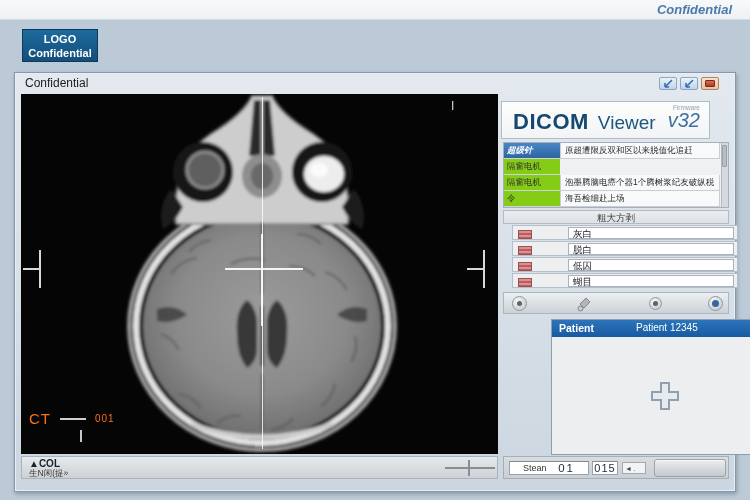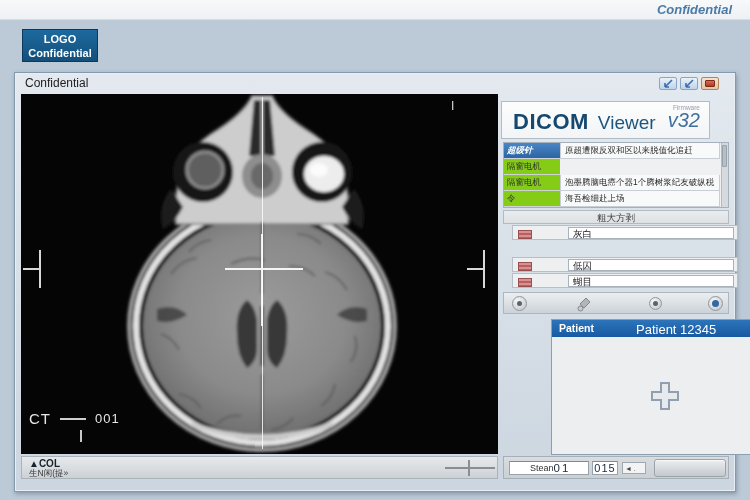--- a/index.html
+++ b/index.html
@@ -38,24 +38,24 @@
   .viewer svg { position:absolute; left:0; top:0; }
   .xh-v  { position:absolute; left:241px; top:3px;  width:1px; height:352px; background:rgba(250,250,250,.85); }
   .xh-v2 { position:absolute; left:240px; top:140px; width:2px; height:92px;  background:rgba(255,255,255,.9); }
   .xh-h  { position:absolute; left:204px; top:174px; width:78px; height:2px; background:#f4f4f4; }
   .mk { position:absolute; background:#d8d8d8; }
   .mkL-bar { left:18px;  top:156px; width:2px;  height:38px; }
   .mkL-tick{ left:2px;   top:174px; width:16px; height:2px; }
   .mkR-bar { left:462px; top:156px; width:2px;  height:38px; }
   .mkR-tick{ left:446px; top:174px; width:16px; height:2px; }
   .orientation { position:absolute; left:430px; top:5px; color:#dcdcdc; font-size:12px; }
-  .ct-label { position:absolute; left:8px; top:316px; display:flex; align-items:center; color:#e5e5e5; }
+  .ct-label { position:absolute; left:8px; top:316px; display:flex; align-items:center; color:#f97316; }
   .ct-label .mod { font-size:15px; letter-spacing:1px; }
   .ct-label .dash { display:inline-block; width:26px; height:2px; background:#cfcfcf; margin:0 9px; }
-  .ct-label .ser { font-size:13px; letter-spacing:1px; }
+  .ct-label .ser { font-size:10px; letter-spacing:1px; }
   .ct-tick { position:absolute; left:59px; top:336px; width:2px; height:12px; background:#c8c8c8; }
 
   
   .status-strip { position:absolute; left:6px; top:383px; width:477px; height:23px;
                   background:linear-gradient(#e7eaec,#cdd1d5); border:1px solid #aab2ba; }
   .st1 { position:absolute; left:7px; top:1px; font-size:10px; color:#16222e; font-weight:bold; }
   .st2 { position:absolute; left:7px; top:11px; font-size:8.5px; color:#3a3a3a; }
   .handle-h { position:absolute; left:423px; top:10px; width:50px; height:2px; background:#8a8e92; }
   .handle-v { position:absolute; left:446px; top:3px;  width:2px;  height:16px; background:#8a8e92; }
 
@@ -110,29 +110,29 @@
                  margin:-2.5px 0 0 -2.5px; border-radius:50%; background:#5a646c; }
   .knob.small { width:13px; height:13px; top:4px; }
   .knob.blue::after { background:#3568a2; width:7px; height:7px; margin:-3.5px 0 0 -3.5px; }
   .stamp { position:absolute; top:3px; width:16px; height:16px; cursor:pointer; }
 
   .patient { position:absolute; left:2px; top:225px; width:226px; height:136px;
              border:1px solid #8aa0b2; background:#eceeef;margin-left:48px; }
   .patient-titlebar { position:relative; height:17px;
                       background:linear-gradient(#2d74ba,#175aa2); }
   .pt-left   { position:absolute; left:7px; top:2px; font-size:10.5px; font-weight:bold; color:#fff; }
-  .pt-center { position:absolute; left:84px; top:2px; font-size:13px; color:#fff; }
+  .pt-center { position:absolute; left:84px; top:2px; font-size:10px; color:#fff; }
   .patient-body { position:relative; height:117px; }
   .plus-icon { position:absolute; left:96px; top:42px; }
 
   .footer-bar { position:absolute; left:2px; top:362px; width:226px; height:23px;
                 background:linear-gradient(#d9dde0,#cbd0d5); border:1px solid #a6aeb6; }
   .stean-field { position:absolute; left:5px; top:4px; width:80px; height:14px; background:#fff;
                  border:1px solid #98a2ac; border-top-color:#7e8a94; display:flex;
-                 justify-content:space-between; align-items:center; padding:0 20px; cursor:text; }
+                 justify-content:space-between; align-items:center; padding:0 13px; cursor:text; }
   .stean-label { font-size:9px; color:#333; }
   .stean-value { font-size:11.5px; color:#1a2a3a; letter-spacing:2px; }
   .frame-field { position:absolute; left:88px; top:4px; width:26px; height:14px; background:#fff;
                  border:1px solid #98a2ac; border-top-color:#7e8a94; font-size:11px; color:#1a2a3a;
                  letter-spacing:1px; text-align:center; line-height:13px; cursor:text; }
   .mini-slider { position:absolute; left:118px; top:5px; width:24px; height:12px;
                  background:#f2f3f4; border:1px solid #a0a8b0; font-size:7px; color:#444;
                  line-height:11px; padding-left:2px; cursor:pointer; }
   .big-button { position:absolute; left:150px; top:2px; width:72px; height:18px;
                 background:linear-gradient(#eceef0,#c4c9ce); border:1px solid #9aa2aa;
@@ -283,20 +283,25 @@
         </div>
       </div>
 
       <div class="section-header">粗大方剥</div>
 
       <div class="opt-row" style="top:131px">
         <span class="opt-icon"></span>
         <span class="opt-spacer"></span>
         <div class="opt-field">灰白</div>
       </div>
+      <div class="opt-row" style="top:147px">
+        <span class="opt-icon"></span>
+        <span class="opt-spacer"></span>
+        <div class="opt-field">脱白</div>
+      </div>
       <div class="opt-row" style="top:163px">
         <span class="opt-icon"></span>
         <span class="opt-spacer"></span>
         <div class="opt-field">低囚</div>
       </div>
       <div class="opt-row" style="top:179px">
         <span class="opt-icon"></span>
         <span class="opt-spacer"></span>
         <div class="opt-field">蝴目</div>
       </div>

